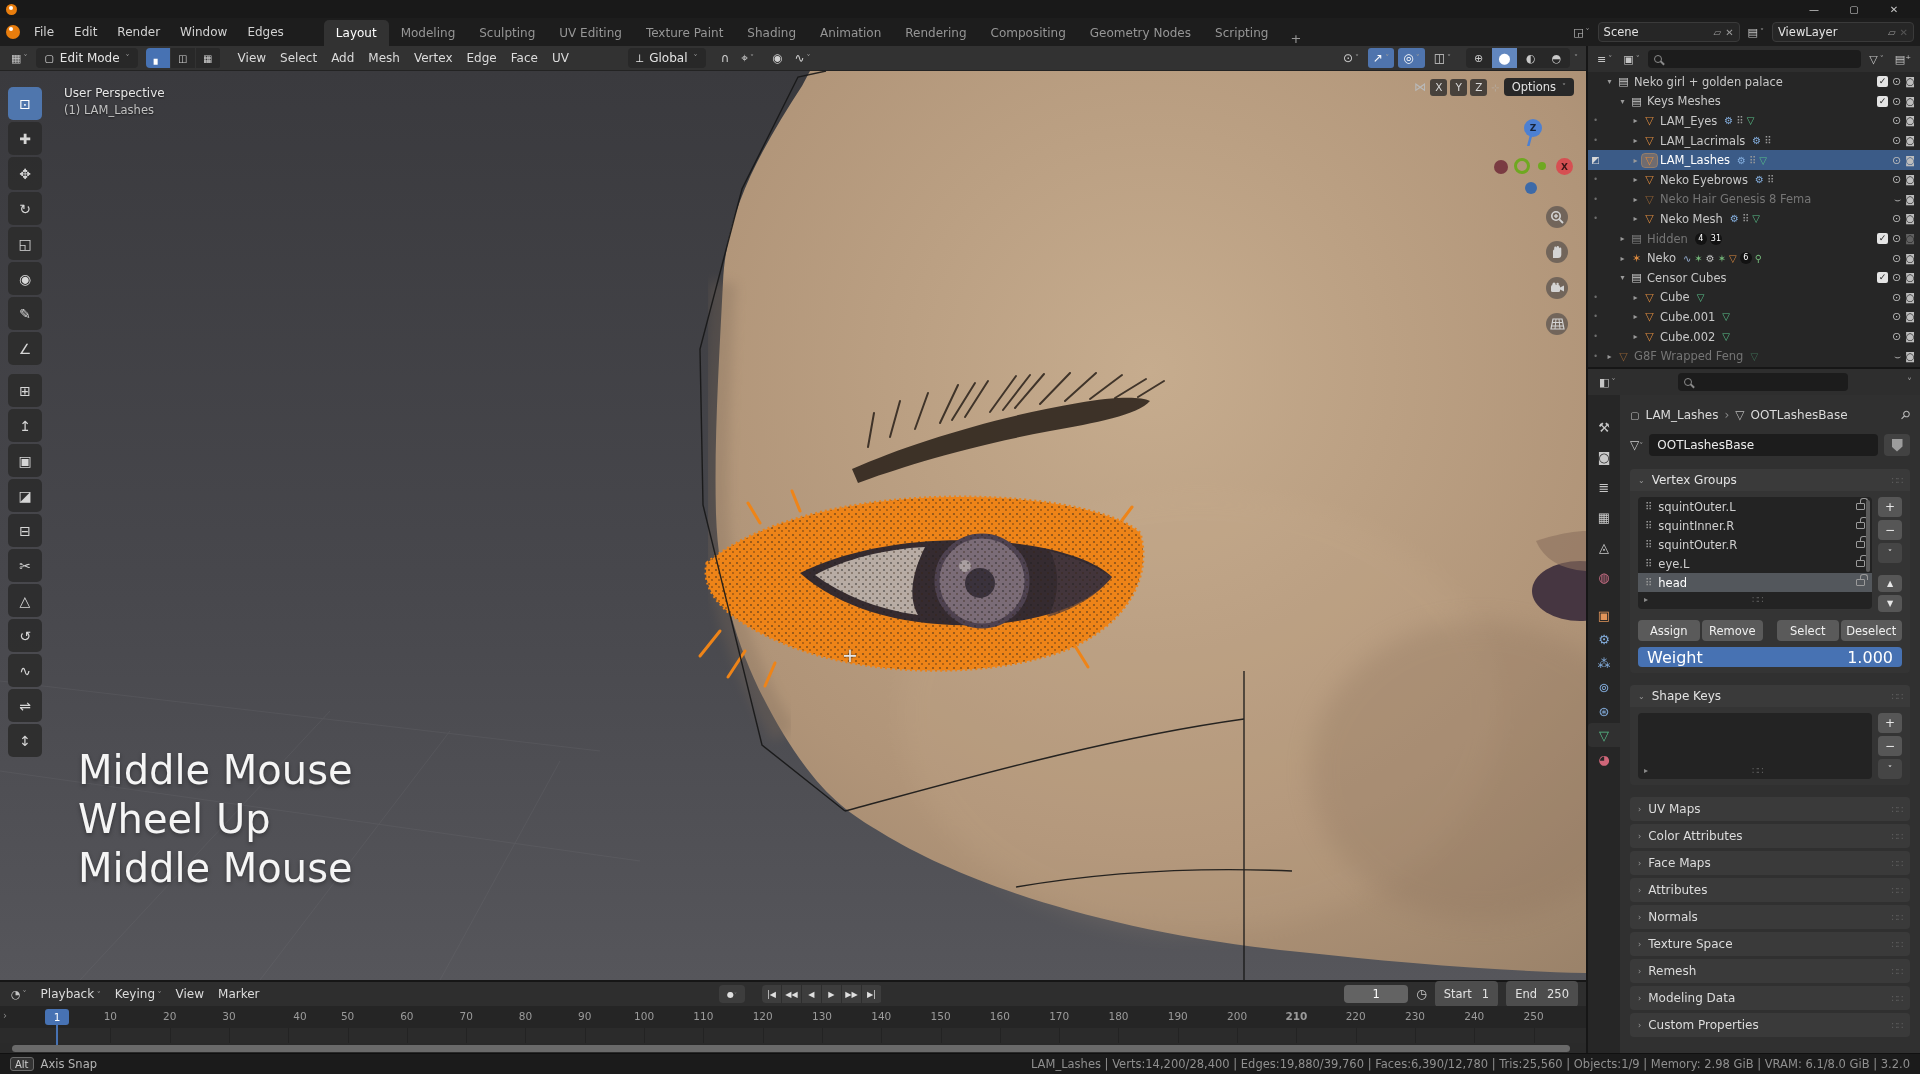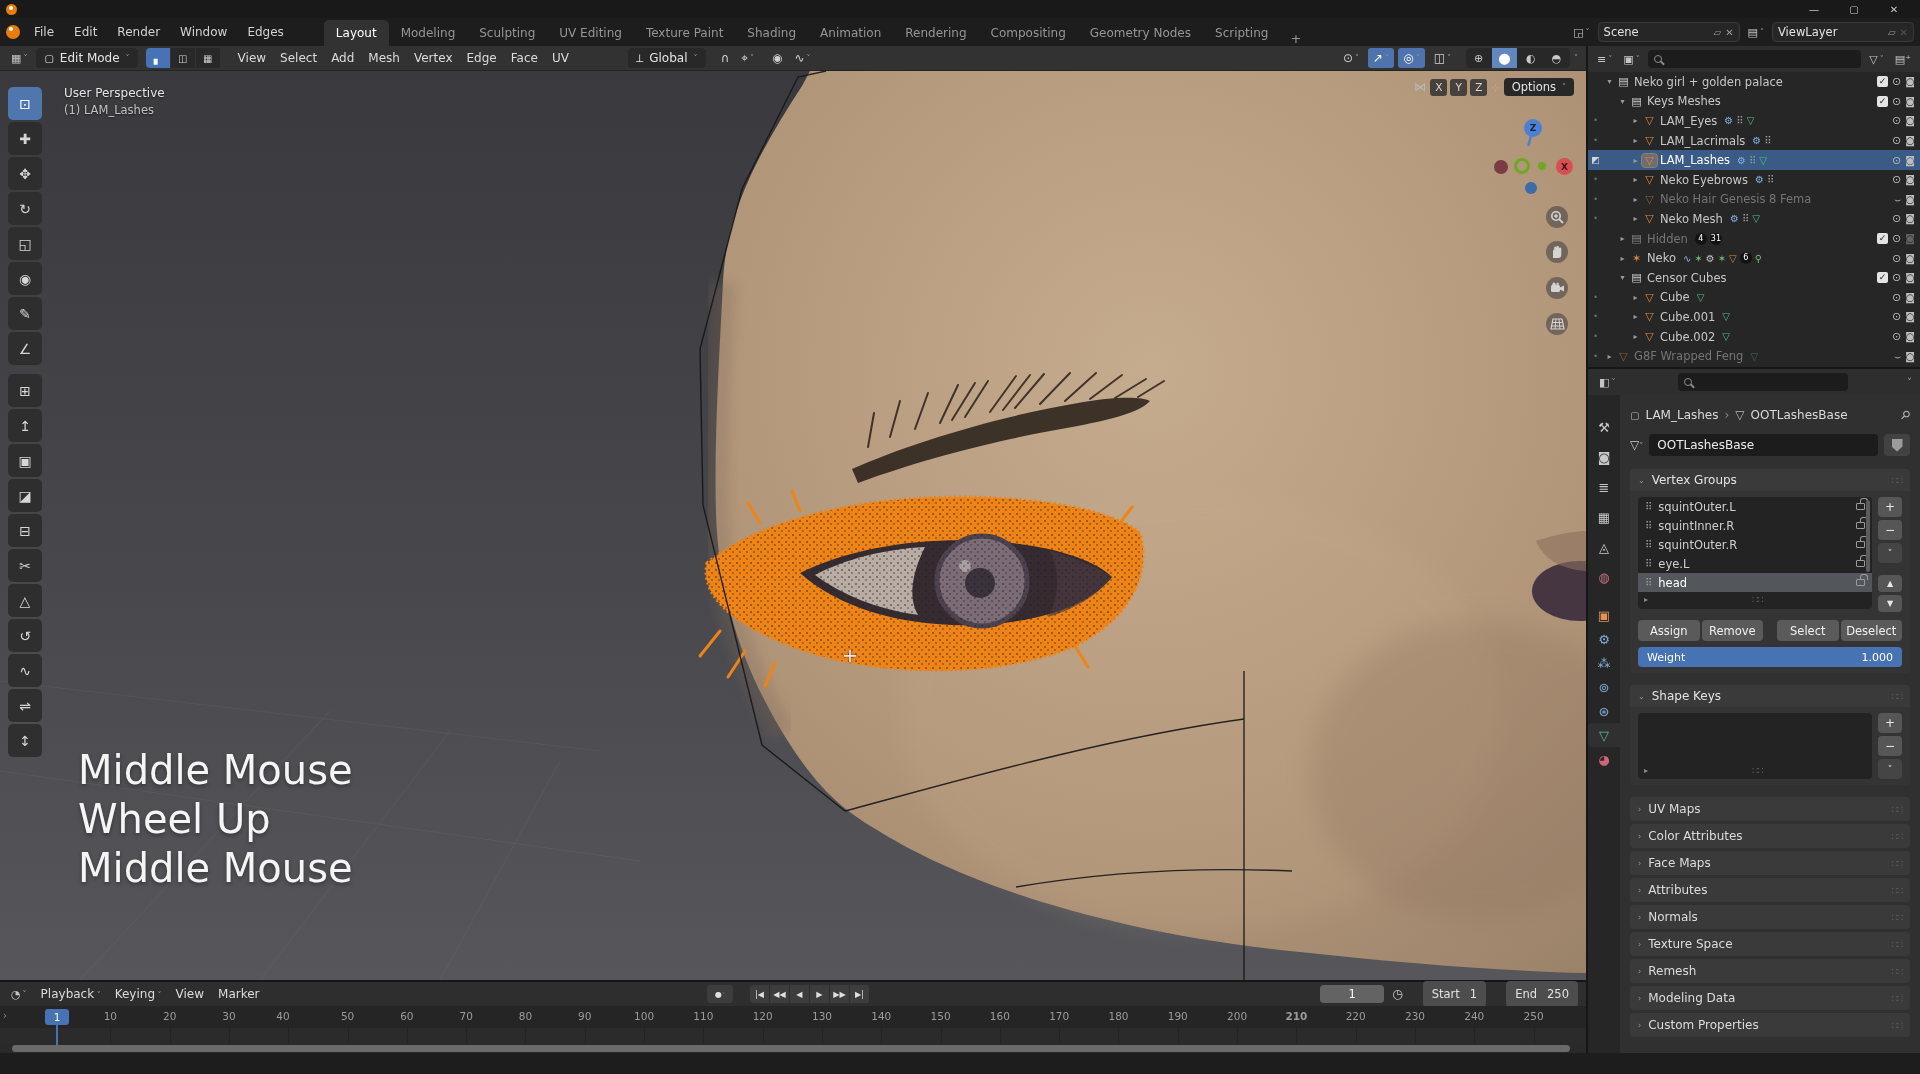--- a/index.html
+++ b/index.html
@@ -136,34 +136,34 @@
   .sidecol{width:24px;margin-left:6px;display:flex;flex-direction:column;gap:3px}
   .sbtn{height:20px;background:#565656;border-radius:4px;display:flex;align-items:center;justify-content:center;
         color:#e8e8e8;font-size:12px}
   .sbtn.dkk{background:#454545;font-size:9px}
   .sbtn.arr{font-size:8px;height:17px}
   .btnrow{display:flex;gap:2px;margin-top:8px}
   .pbtn{flex:1;height:21px;background:#5a5a5a;border-radius:4px;display:flex;align-items:center;justify-content:center;
         color:#f0f0f0;font-size:11.5px}
   .pairgap{width:10px;flex:none}
   .weight{margin-top:6px;height:20px;background:#4772b3;border-radius:4px;display:flex;align-items:center;
-          padding:0 9px;color:#fff;font-size:11px}
+          padding:0 9px;color:#fff;font-size:16px}
   .panel-c{height:24px;background:#3a3a3a;border-radius:4px;display:flex;align-items:center;padding:0 8px;gap:7px;margin-top:3px}
   .panel-c .pt{font-size:12px;color:#dcdcdc}
 
   
   #timeline{position:absolute;left:0;top:980px;width:1586px;height:73px;background:#2a2a2a;border-top:2px solid #161616}
   #tl-header{height:24px;background:#2e2e2e;display:flex;align-items:center;padding:0 8px}
   .tbtn{width:19px;height:18px;background:#3d3d3d;display:flex;align-items:center;justify-content:center;
         color:#e0e0e0;font-size:8px;margin-right:1px}
   #transport{display:flex;border-radius:4px;overflow:hidden}
   .framebox{width:64px;height:18px;background:#636363;border-radius:4px;color:#fff;font-size:11.5px;
             display:flex;align-items:center;justify-content:center;margin-left:10px}
   .rangebox{height:18px;background:#4d4d4d;border-radius:4px;display:flex;align-items:center;gap:10px;
-            padding:13px 9px;font-size:11.5px;color:#e2e2e2;margin-left:20px}
+            padding:13px 9px;font-size:11.5px;color:#e2e2e2;margin-left:8px}
   #tl-ruler{position:relative;height:22px;background:#252525}
   .tick{position:absolute;top:4px;transform:translateX(-50%);font-size:10.5px;color:#9b9b9b}
   #cf-badge{position:absolute;top:3px;width:24px;height:16px;background:#4772b3;border-radius:3px;color:#fff;
             font-size:10.5px;display:flex;align-items:center;justify-content:center;transform:translateX(-50%)}
   #tl-channel{position:relative;height:15px;background:#2b2b2b;overflow:hidden}
   .chline{position:absolute;top:0;width:1px;height:15px;background:#232323}
   #cf-line{position:absolute;width:2px;background:#4772b3}
   #tl-scroll{position:relative;height:12px}
   #tl-scroll .hndl{position:absolute;left:12px;right:16px;top:2px;height:7px;background:#6a6a6a;border-radius:4px}
   #tl-chevron{position:absolute;left:3px;top:28px;color:#8a8a8a;font-size:10px}
@@ -904,21 +904,21 @@
       <div class="rangebox">
         <span>End</span>
         <span>250</span>
       </div>
     </div>
     <div id="tl-ruler">
       <div id="cf-badge" style="left: 57px;">1</div>
     <span class="tick" style="left: 110.37px;">10</span>
         <span class="tick" style="left: 169.67px;">20</span>
         <span class="tick" style="left: 228.97px;">30</span>
-        <span class="tick" style="left: 283px;">40</span>
+        <span class="tick" style="left: 300px;">40</span>
         <span class="tick" style="left: 347.57px;">50</span>
         <span class="tick" style="left: 406.87px;">60</span>
         <span class="tick" style="left: 466.17px;">70</span>
         <span class="tick" style="left: 525.47px;">80</span>
         <span class="tick" style="left: 584.77px;">90</span>
         <span class="tick" style="left: 644.07px;">100</span>
         <span class="tick" style="left: 703.37px;">110</span>
         <span class="tick" style="left: 762.67px;">120</span>
         <span class="tick" style="left: 821.97px;">130</span>
         <span class="tick" style="left: 881.27px;">140</span>
@@ -961,13 +961,18 @@
         <span class="chline" style="left: 1474.27px;"></span>
         <span class="chline" style="left: 1533.57px;"></span>
       </div>
     <div id="cf-line" style="left: 56px; top: 43px; height: 23px;"></div>
     <div id="tl-scroll">
         <div class="hndl"></div>
       </div>
     <span id="tl-chevron">›</span>
   </div>
 
+  <div id="statusbar">
+    <span class="keycap">Alt</span>
+    <span id="status-left">Axis Snap</span>
+    <span id="status-right">LAM_Lashes | Verts:14,200/28,400 | Edges:19,880/39,760 | Faces:6,390/12,780 | Tris:25,560 | Objects:1/9 | Memory: 2.98 GiB | VRAM: 6.1/8.0 GiB | 3.2.0</span>
+  </div>
 </div>
 
 </body></html>

